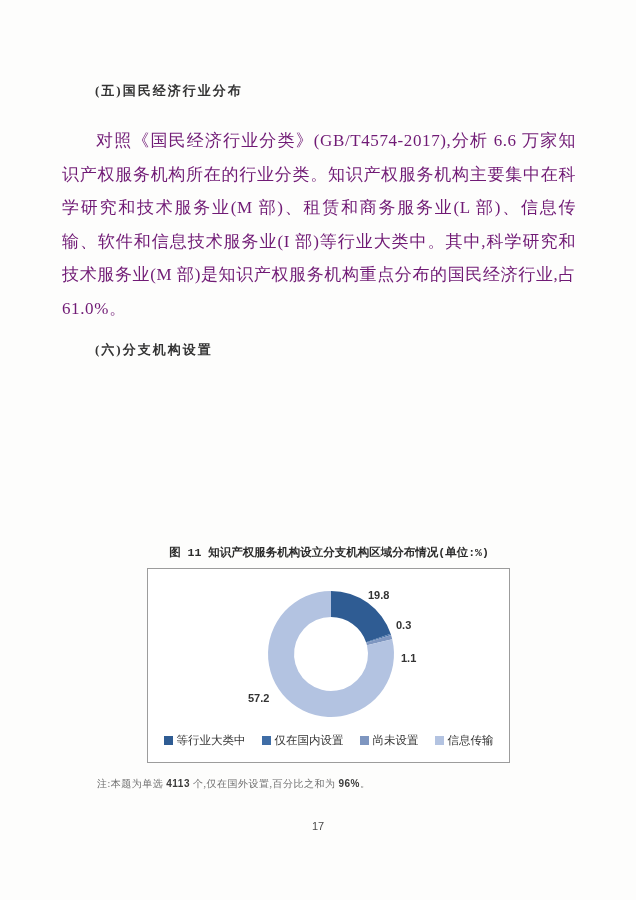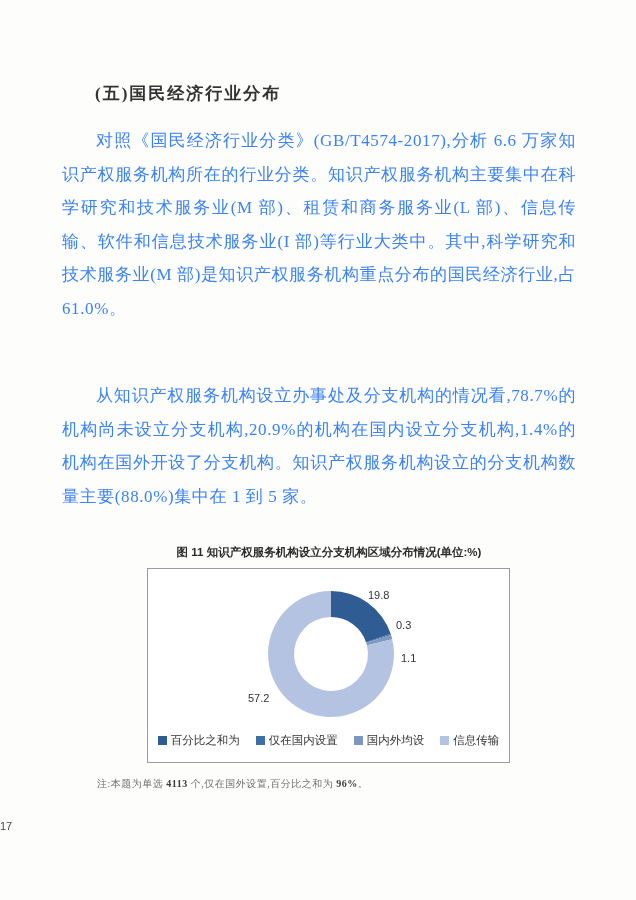--- a/index.html
+++ b/index.html
@@ -8,107 +8,107 @@
     position:relative;
     width:636px; height:900px;
     margin:0 auto;
     background:#fdfdfc;
     font-family:"Liberation Serif", serif;
     color:#3a3a3a;
     overflow:hidden;
   }
   .heading {
     position:absolute; left:95px;
-    font-size:17px; font-weight:bold; color:#333;
+    font-size:13px; font-weight:bold; color:#333;
     letter-spacing:2px;
   }
   .para {
     position:absolute; left:62px; width:514px;
     font-size:17px; line-height:33.5px;
     text-align:justify; text-justify:inter-character;
-    text-indent:2em; color:#3b82f6;
+    text-indent:2em; color:#701a75;
     letter-spacing:0.6px;
   }
   .fig-title {
     position:absolute; left:147px; top:545px; width:364px;
     text-align:center;
-    font-family:Liberation Sans, sans-serif;
+    font-family:Liberation Mono, monospace;
     font-size:11.5px; font-weight:bold; color:#2b2b2b;
   }
   .chart-box {
     position:absolute; left:147px; top:568px;
     width:363px; height:195px;
     border:1px solid #9c9c9c;
     background:#ffffff;
   }
   .chart-box svg { position:absolute; left:0; top:0; }
   .slice-label {
     position:absolute;
     font-family:"Liberation Sans", sans-serif;
-    font-size:11px; color:#333; font-weight:400;
+    font-size:11px; color:#333; font-weight:700;
   }
   .legend {
     position:absolute; left:0; top:164px; width:100%;
     display:flex; justify-content:center; align-items:center; gap:16px;
     font-family:"Liberation Sans", sans-serif;
     font-size:11.5px; color:#333;
   }
   .legend-item { display:flex; align-items:center; gap:4px; }
   .legend-swatch { width:9px; height:9px; display:inline-block; }
   .note {
     position:absolute; left:97px; top:777px;
     font-size:10px; color:#6e6e6e; letter-spacing:0.5px;
   }
-  .note b { color:#3c3c3c; font-family:Liberation Serif, serif; font-weight:bold; }
+  .note b { color:#3c3c3c; font-family:Liberation Sans, sans-serif; font-weight:bold; }
   .page-number {
     position:absolute; left:0; top:820px; width:100%;
-    text-align:left;
+    text-align:center;
     font-family:"Liberation Sans", sans-serif;
     font-size:11px; color:#4a4a4a;
   }
 </style>
 </head>
 <body>
 
 <div class="page">
 
   <div class="heading" style="top:82px;">(五)国民经济行业分布</div>
 
   <div class="para" style="top:124px;">对照《国民经济行业分类》(GB/T4574-2017),分析 6.6 万家知识产权服务机构所在的行业分类。知识产权服务机构主要集中在科学研究和技术服务业(M 部)、租赁和商务服务业(L 部)、信息传输、软件和信息技术服务业(I 部)等行业大类中。其中,科学研究和技术服务业(M 部)是知识产权服务机构重点分布的国民经济行业,占 61.0%。</div>
 
+  <div class="heading" style="top:341px;">(六)分支机构设置</div>
 
-  <div class="para" style="top:379px;">从知识产权服务机构设立办事处及分支机构的情况看,78.7%的机构尚未设立分支机构,20.9%的机构在国内设立分支机构,1.4%的机构在国外开设了分支机构。知识产权服务机构设立的分支机构数量主要(88.0%)集中在 1 到 5 家。</div>
 
   <div class="fig-title">图 11 知识产权服务机构设立分支机构区域分布情况(单位:%)</div>
 
   <div class="chart-box">
     <svg id="donut-svg" width="363" height="160" viewBox="0 0 363 160">
         <path d="M 183 22 A 63 63 0 0 1 242.69232654338708 64.85487275201154 L 218.0573981286559 73.16873479086392 A 37 37 0 0 0 183 48 Z" fill="#2f5c93"></path>
         <path d="M 242.69232654338708 64.85487275201154 A 63 63 0 0 1 243.06178535977804 65.98469197209913 L 218.27438187796488 73.8322794121852 A 37 37 0 0 0 218.0573981286559 73.16873479086392 Z" fill="#3f6da6"></path>
         <path d="M 243.06178535977804 65.98469197209913 A 63 63 0 0 1 244.23261119549073 70.18219563559214 L 218.96200974973266 76.29747997645887 A 37 37 0 0 0 218.27438187796488 73.8322794121852 Z" fill="#7e96c0"></path>
         <path d="M 244.23261119549073 70.18219563559214 A 63 63 0 1 1 182.99999999999997 22 L 183 48 A 37 37 0 1 0 218.96200974973266 76.29747997645887 Z" fill="#b3c3e1"></path>
       </svg>
 
     <span class="slice-label" style="left:220px; top:20px;">19.8</span>
     <span class="slice-label" style="left:248px; top:50px;">0.3</span>
     <span class="slice-label" style="left:253px; top:83px;">1.1</span>
     <span class="slice-label" style="left:100px; top:123px;">57.2</span>
 
     <div class="legend">
       <span class="legend-item">
         <span class="legend-swatch" style="background: rgb(47, 92, 147);"></span>
-        <span>百分比之和为</span>
+        <span>等行业大类中</span>
       </span>
       <span class="legend-item">
         <span class="legend-swatch" style="background: rgb(63, 109, 166);"></span>
         <span>仅在国内设置</span>
       </span>
       <span class="legend-item">
         <span class="legend-swatch" style="background: rgb(126, 150, 192);"></span>
-        <span>国内外均设</span>
+        <span>尚未设置</span>
       </span>
       <span class="legend-item">
         <span class="legend-swatch" style="background: rgb(179, 195, 225);"></span>
         <span>信息传输</span>
       </span>
     </div>
   </div>
 
   <div class="note"><span>注:本题为单选 </span><b>4113</b><span> 个,仅在国外设置,百分比之和为 </span><b>96%</b><span>。</span></div>
 

